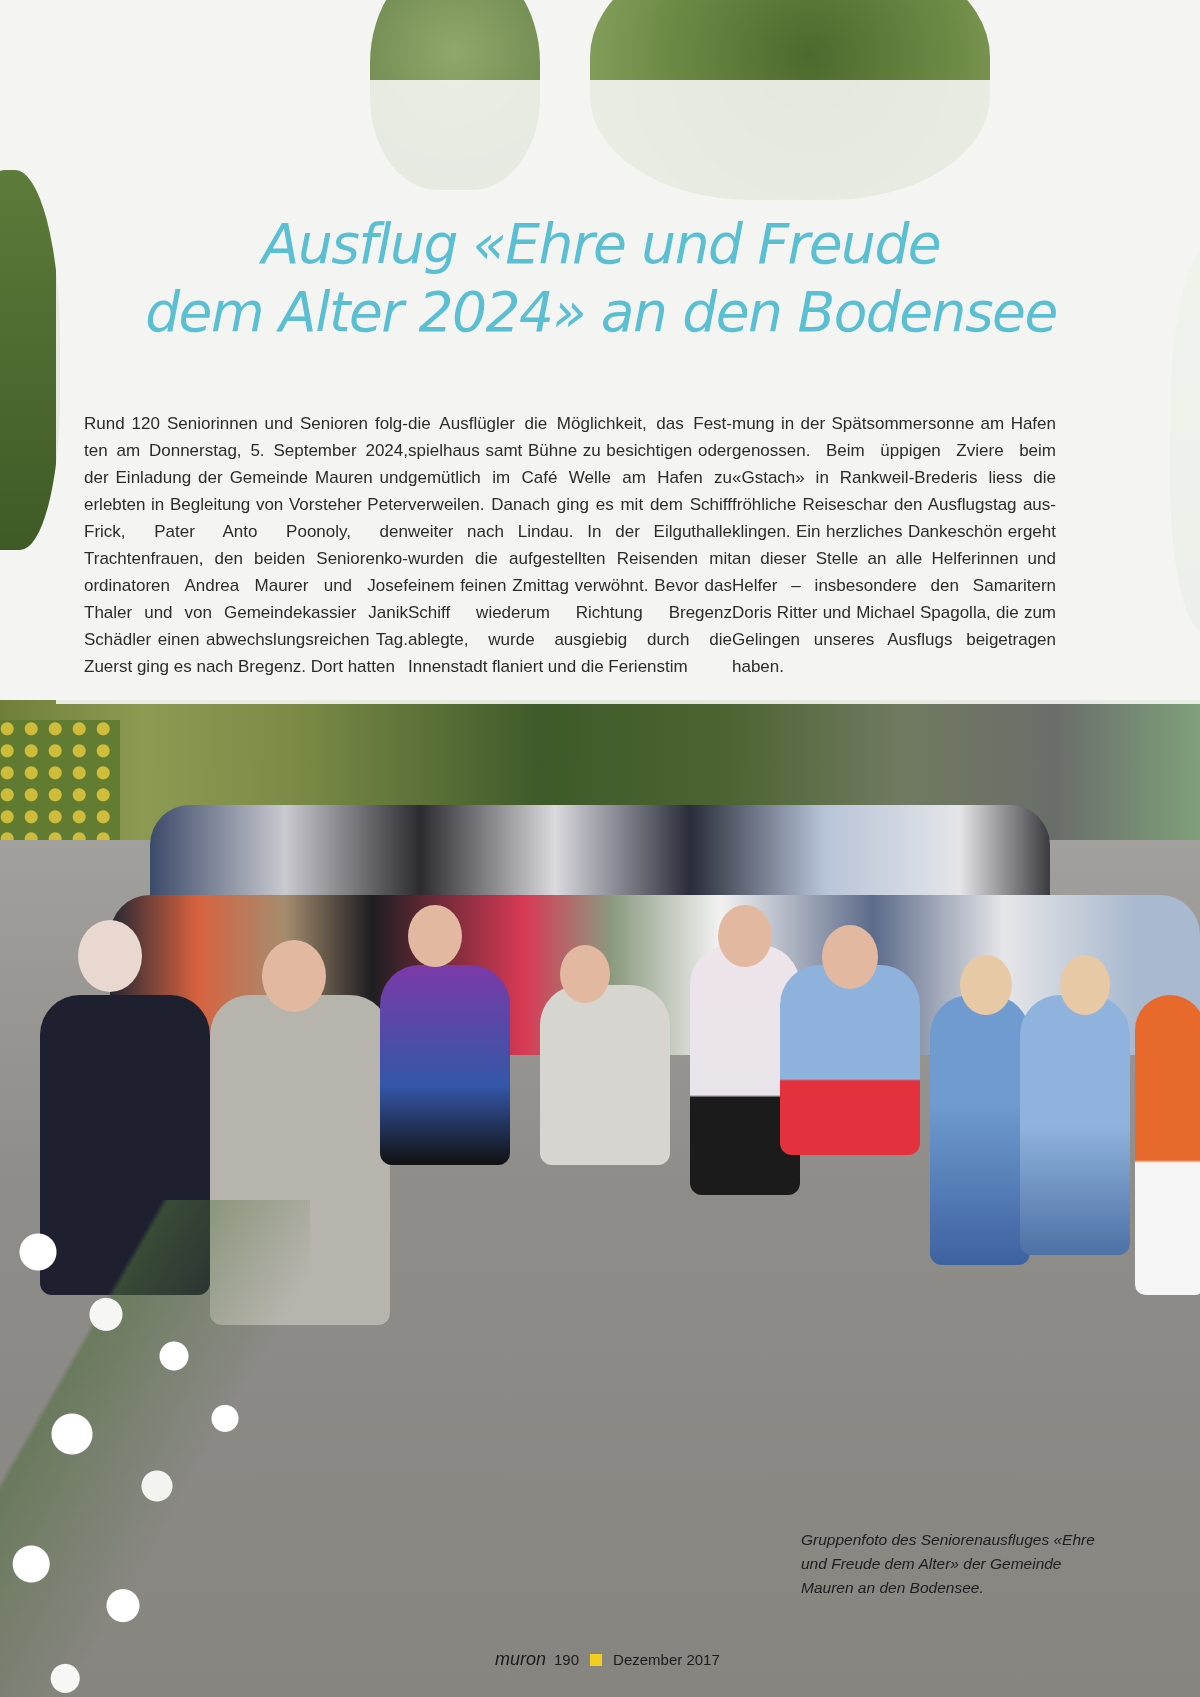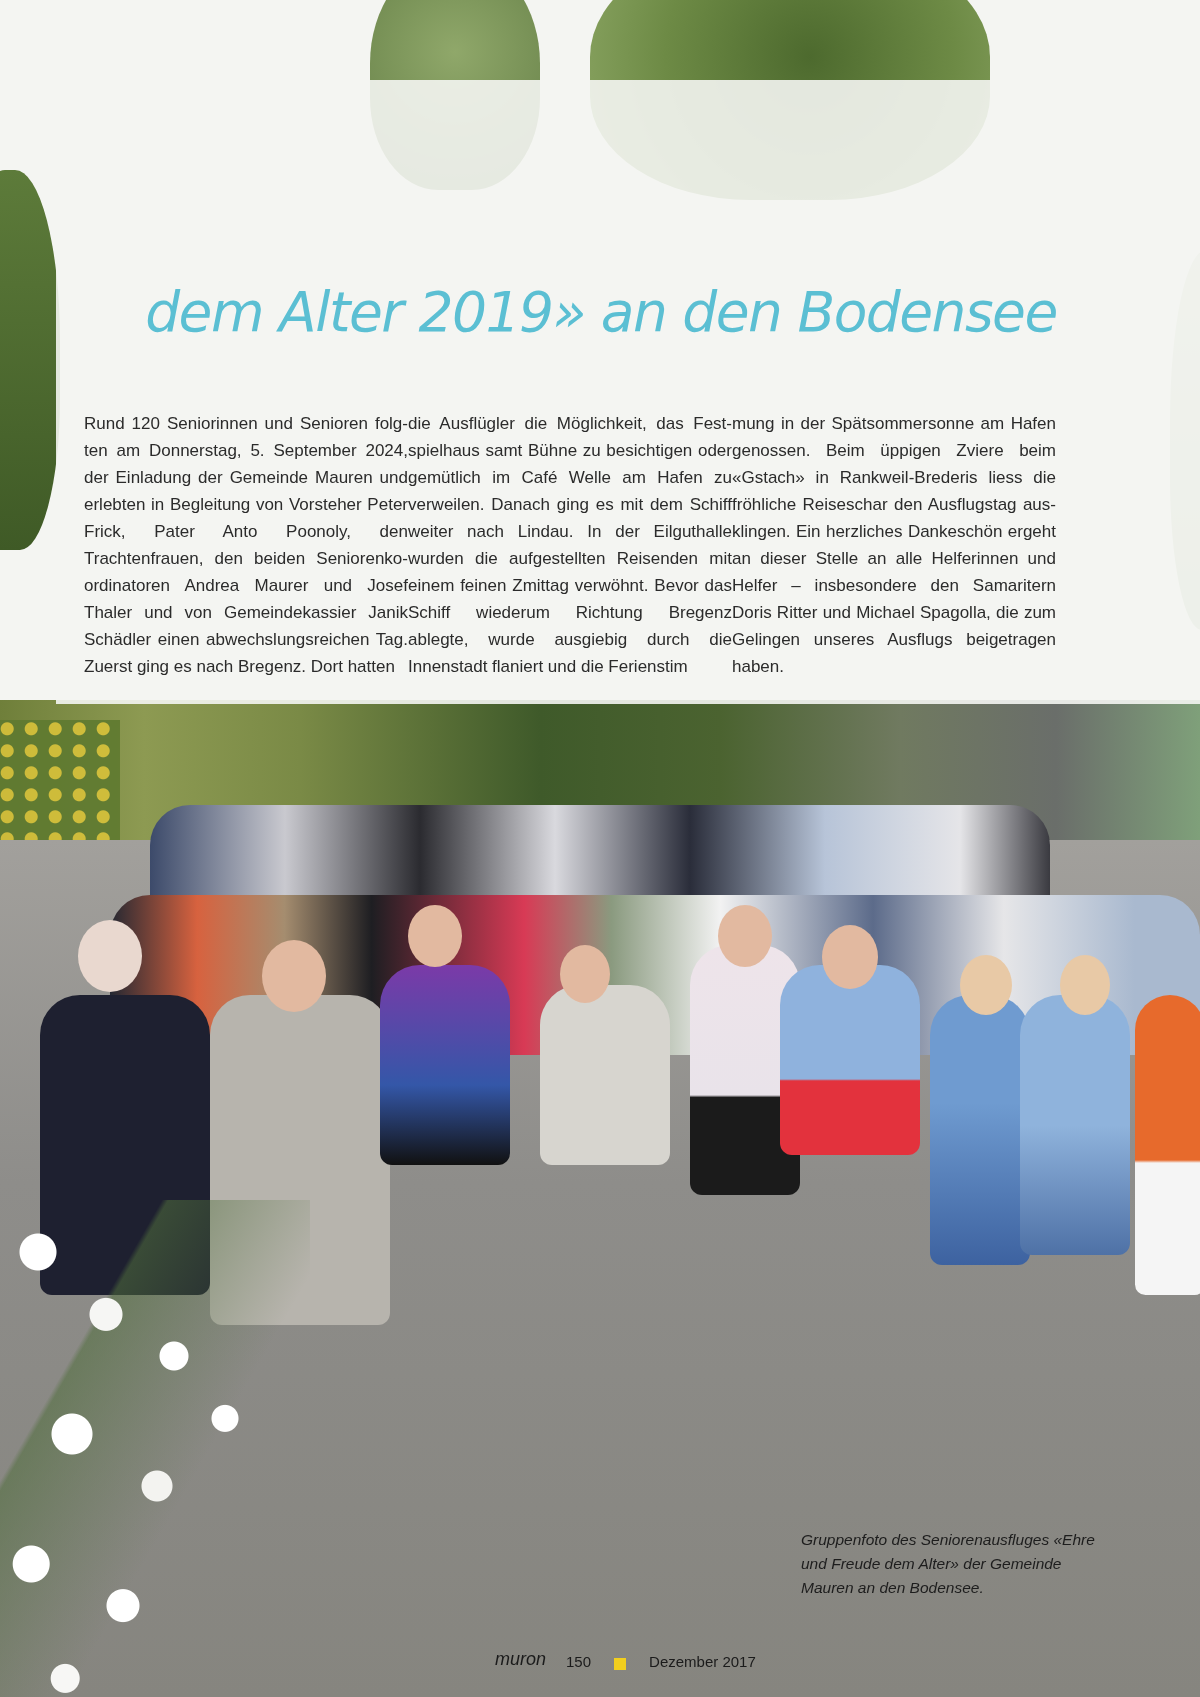--- a/index.html
+++ b/index.html
@@ -57,21 +57,21 @@
     font-family: "Liberation Sans", sans-serif; hyphens: manual;
   }
 
   
   .caption {
     position: absolute; left: 789px; top: 1516px; width: 300px; margin: 12px;
     font-style: italic; font-size: 15.5px; line-height: 24px; color: #1d1d1d;
     font-family: "Liberation Sans", sans-serif;
   }
   .footer {
-    position: absolute; left: 495px; top: 1649px; display: flex; align-items: flex-end; gap: 20px;
+    position: absolute; left: 495px; top: 1649px; display: flex; align-items: center; gap: 8px;
     font-size: 15px; color: #1b1b1b; font-family: "Liberation Sans", sans-serif;
   }
   .footer .brand { font-style: italic; font-size: 18px; }
   .footer .square { width: 12px; height: 12px; background: #f2cf1e; display: inline-block; margin: 0 3px; }
 </style>
 </head>
 <body>
 
 <div class="photo">
   <div class="sky"></div>
@@ -104,30 +104,30 @@
     <div class="head" style="left:718px;top:160px;width:54px;height:62px;"></div>
     <div class="head" style="left:822px;top:180px;width:56px;height:64px;"></div>
     <div class="head" style="left:960px;top:210px;width:52px;height:60px;background:#e8c9a6;"></div>
     <div class="head" style="left:1060px;top:210px;width:50px;height:60px;background:#e8c9a6;"></div>
   </div>
   <div class="oleander"></div>
 </div>
 
 <div class="panel">
   <h1 class="headline">
-    <br>
-    <span>dem Alter 2019» an den Bodensee</span>
+    <span>Ausflug «Ehre und Freude</span><br>
+    <span>dem Alter 2024» an den Bodensee</span>
   </h1>
   <div class="columns">
     <p class="col">Rund 120 Seniorinnen und Senioren folg­ten am Donnerstag, 5. September 2024, der Einladung der Gemeinde Mauren und erlebten in Begleitung von Vorste­her Peter Frick, Pater Anto Poonoly, den Trachtenfrauen, den beiden Seniorenko­ordinatoren Andrea Maurer und Josef Thaler und von Gemeindekassier Janik Schädler einen abwechslungsreichen Tag. Zuerst ging es nach Bregenz. Dort hatten</p>
     <p class="col">die Ausflügler die Möglichkeit, das Fest­spielhaus samt Bühne zu besichtigen oder gemütlich im Café Welle am Hafen zu verweilen. Danach ging es mit dem Schiff weiter nach Lindau. In der Eilgut­halle wurden die aufgestellten Reisenden mit einem feinen Zmittag verwöhnt. Be­vor das Schiff wiederum Richtung Bre­genz ablegte, wurde ausgiebig durch die Innenstadt flaniert und die Ferienstim­</p>
     <p class="col">mung in der Spätsommersonne am Ha­fen genossen. Beim üppigen Zviere beim «Gstach» in Rankweil-Brederis liess die fröhliche Reiseschar den Ausflugstag aus­klingen. Ein herzliches Dankeschön ergeht an dieser Stelle an alle Helferinnen und Helfer – insbesondere den Samaritern Doris Ritter und Michael Spagolla, die zum Gelingen unseres Ausflugs beigetra­gen haben.</p>
   </div>
 </div>
 
 <p class="caption">Gruppenfoto des Seniorenausfluges «Ehre und Freude dem Alter» der Gemeinde Mauren an den Bodensee.</p>
 
 <div class="footer">
   <span class="brand">muron</span>
-  <span>150</span>
+  <span>190</span>
   <span class="square"></span>
   <span>Dezember 2017</span>
 </div>
 
 </body></html>

